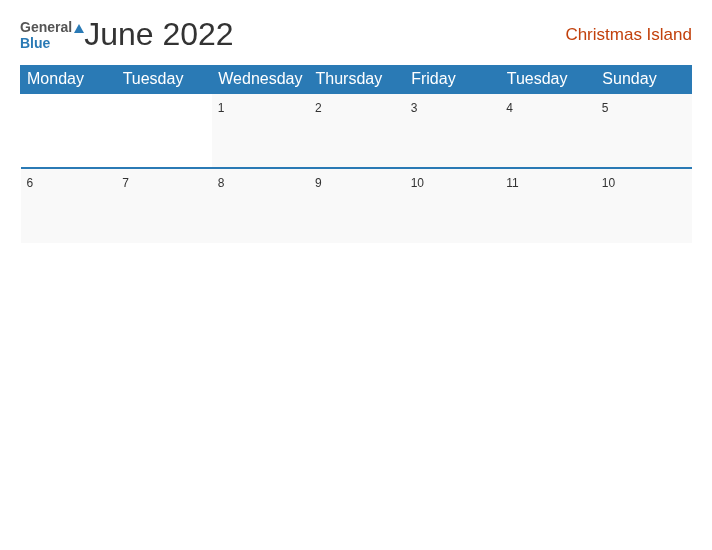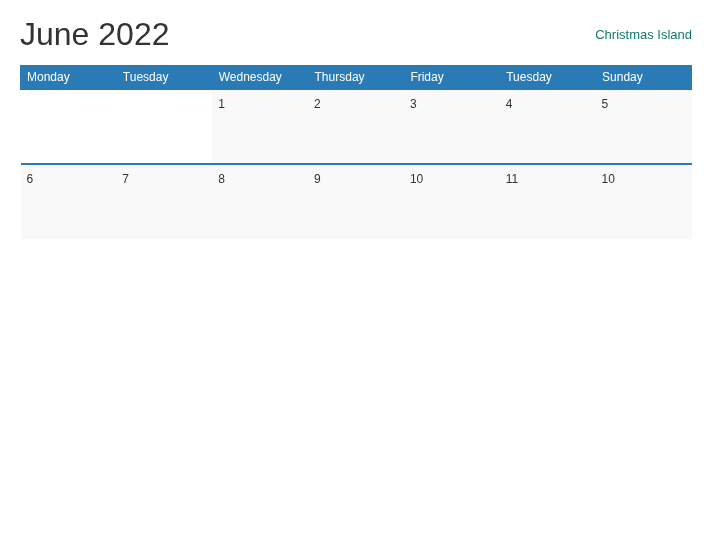--- a/index.html
+++ b/index.html
@@ -28,36 +28,36 @@
 
     .month-title {
       font-size: 32px;
       font-weight: 300;
       color: #333;
       text-align: left;
       flex: 1;
     }
 
     .location {
-      font-size: 13px;
-      color: #0f766e;
+      font-size: 17px;
+      color: #c2410c;
       text-align: right;
       min-width: 100px;
     }
 
     
     .calendar-grid {
       width: 100%;
       border-collapse: collapse;
     }
 
     .calendar-grid th {
       background-color: #2a7ab5;
       color: #fff;
-      font-size: 12px;
+      font-size: 16px;
       font-weight: normal;
       text-align: left;
       padding: 4px 6px;
       border: 1px solid #2a7ab5;
     }
 
     .calendar-grid td {
       border-top: 2px solid #2a7ab5;
       border-left: none;
       border-right: none;
@@ -108,20 +108,29 @@
       align-items: center;
     }
   </style>
 </head>
 <body>
 
 <div class="calendar-container">
 
   <div class="header">
 
+    <div class="logo-wrapper">
+      <div class="logo-text-block">
+        <div class="logo-top-row">
+          <span style="font-size:14px;font-weight:bold;color:#555;">General</span>
+          <span style="display:inline-block;width:0;height:0;border-left:5px solid transparent;border-right:5px solid transparent;border-bottom:9px solid #2a7ab5;margin-left:2px;position:relative;top:2px;"></span>
+        </div>
+        <span style="font-size:14px;font-weight:bold;color:#2a7ab5;">Blue</span>
+      </div>
+    </div>
 
     <div class="month-title">June 2022</div>
 
     <div class="location">Christmas Island</div>
   </div>
 
   <table class="calendar-grid">
     <thead>
       <tr>
         <th>Monday</th>

